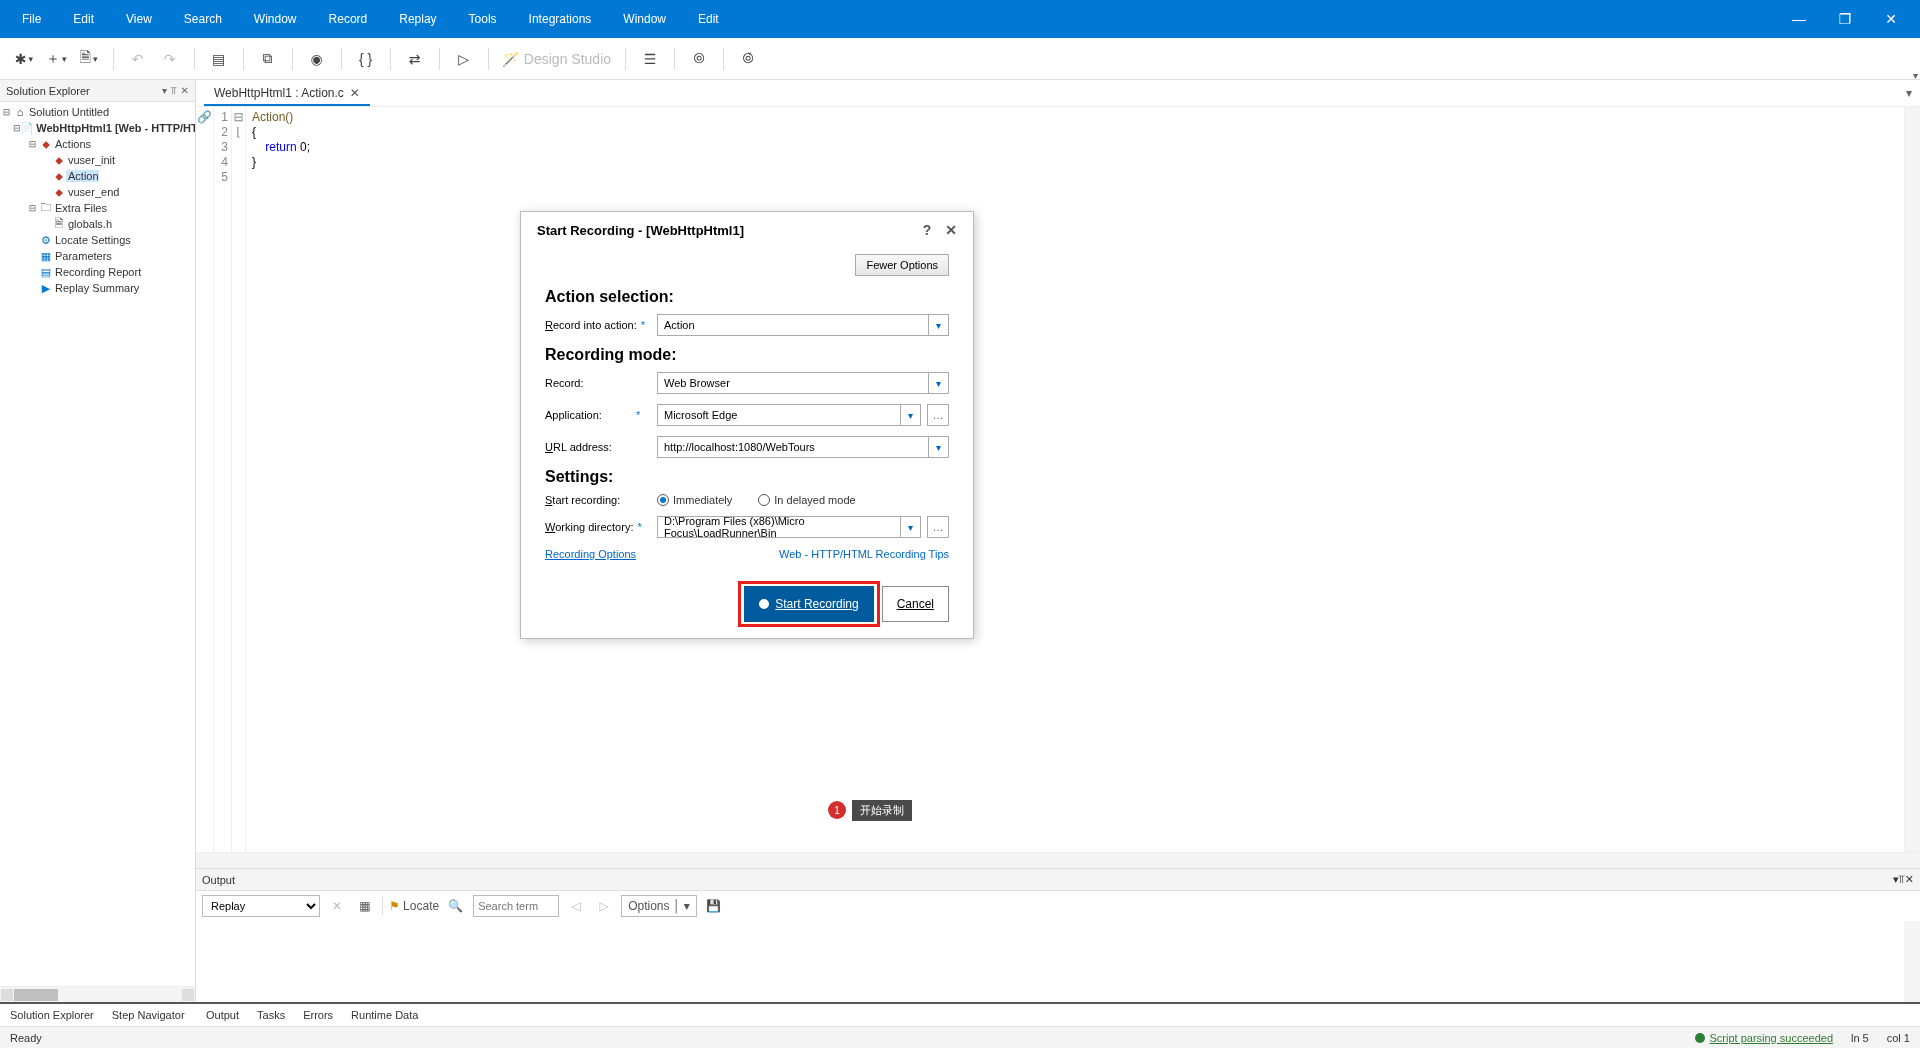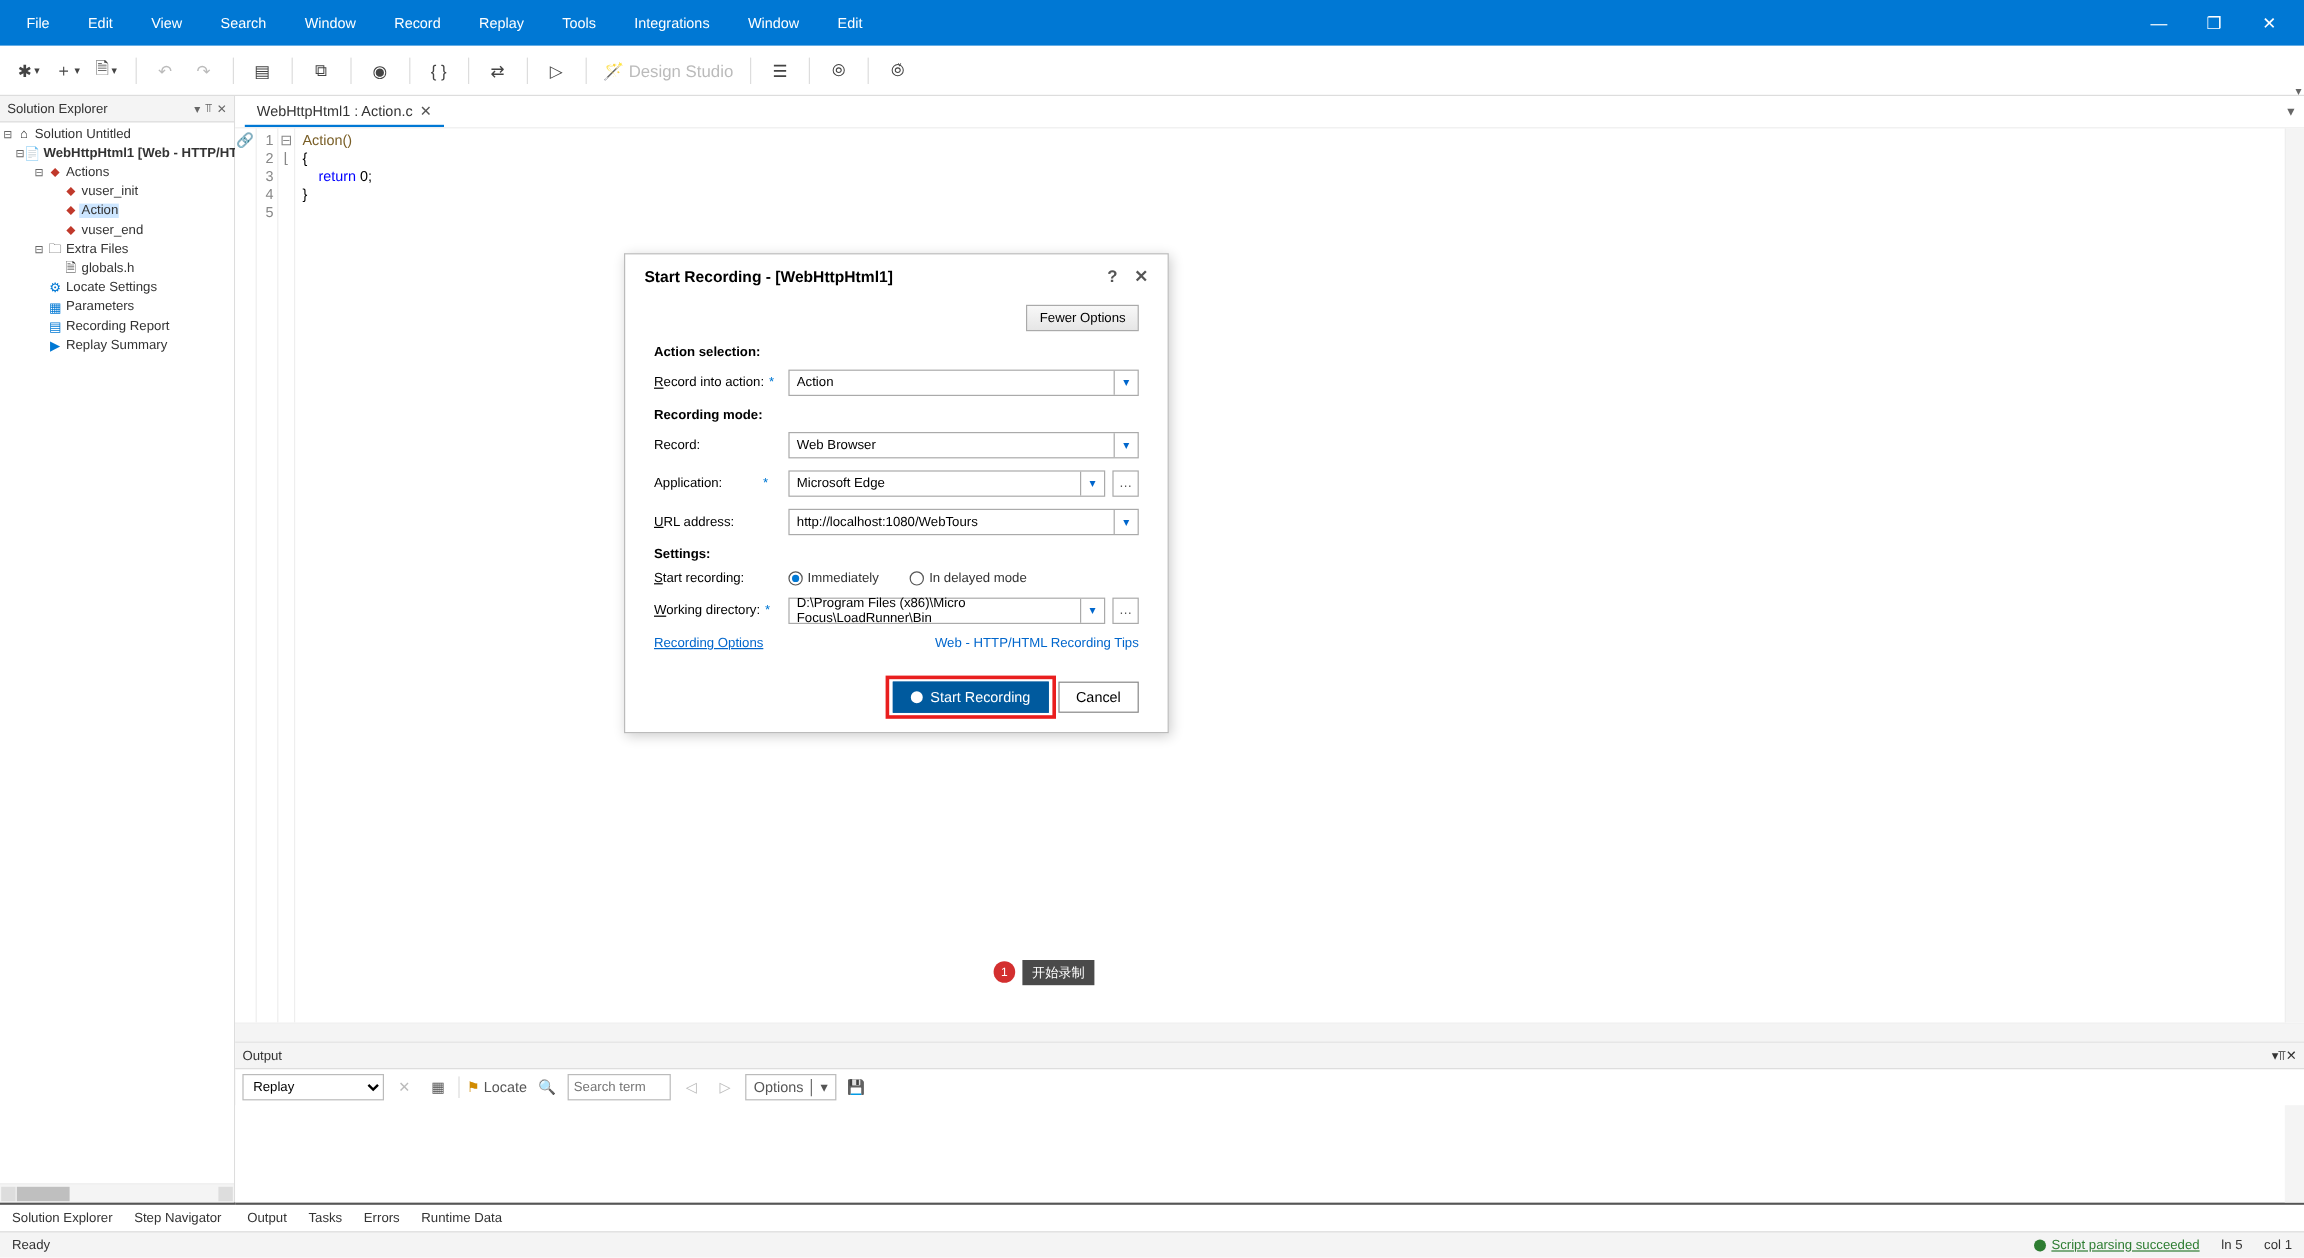--- a/index.html
+++ b/index.html
@@ -78,37 +78,37 @@
 .green { color:#2e7d32;text-decoration:underline;}
 
 
 .dialog { position:absolute; left:520px; top:211px; width:454px; background:#fff; border:1px solid #bbb; box-shadow: 2px 2px 10px rgba(0,0,0,.2); display:flex; flex-direction:column; }
 .dialog-header { height:36px; display:flex; align-items:center; padding:0 16px; font-size:13px; font-weight:600; color:#000;}
 .dialog-header .dspacer{flex:1;}
 .dialog-header .dicon{ margin-left:14px; color:#555; font-size:14px; cursor:pointer;}
 .dialog-body { padding: 6px 24px 14px; }
 .dialog-body .row-btn-right{ display:flex; justify-content:flex-end; margin-bottom:12px;}
 .fewer { height:22px; border:1px solid #aaa; background:linear-gradient(#f8f8f8,#e6e6e6); padding:0 10px; font-size:11px; cursor:pointer;}
-.section-title { font-weight:600; font-size:11px; margin: 2px 0 8px; color:#000;}
+.section-title { font-weight:600; font-size:16px; margin: 2px 0 8px; color:#000;}
 .frow { display:flex; align-items:center; margin-bottom:10px; font-size:11px;}
 .flabel { width: 112px; color:#000; }
 .flabel .ul { text-decoration: underline; }
 .req { color:#0078d4; margin:0 4px;}
 .combo { flex:1; height:22px; border:1px solid #aaa; display:flex; align-items:center; position:relative; background:#fff;}
 .combo .cv { flex:1; padding:0 6px; color:#000;}
 .combo .cd { width:20px; height:100%; border-left:1px solid #aaa; display:flex; align-items:center; justify-content:center; color:#0066cc; cursor:pointer; font-size:10px;}
 .browse { width:22px; height:22px; border:1px solid #aaa; margin-left:6px; display:flex; align-items:center; justify-content:center; color:#555; font-size:11px; cursor:pointer;}
 .radio-row { display:flex; gap:26px; align-items:center;}
 .radio-opt { display:flex; align-items:center; gap:4px; cursor:pointer;}
 .radio-opt .r { width:12px; height:12px; border:1px solid #555; border-radius:50%; display:inline-flex; align-items:center; justify-content:center;}
 .radio-opt.checked .r::after{ content:''; width:6px; height:6px; border-radius:50%; background:#0078d4;}
 .link { color:#0066cc; cursor:pointer; font-size:11px;}
 .link-row { display:flex; justify-content:space-between; margin-top:10px;}
 .dialog-footer { padding: 12px 24px 16px; display:flex; justify-content:flex-end; gap:8px; position:relative;}
-.btn { height:26px; padding:0 14px; border:1px solid #888; background:#fff; font-size:12px; cursor:pointer; display:flex; align-items:center; gap:6px;}
+.btn { height:36px; padding:0 14px; border:1px solid #888; background:#fff; font-size:12px; cursor:pointer; display:flex; align-items:center; gap:6px;text-decoration:underline;}
 .btn.primary { background:#005a9e; color:#fff; border-color:#005a9e; position:relative;}
 .btn.primary .rec-dot { width:10px; height:10px; border-radius:50%; background:#fff; border:2px solid #fff;}
 .highlight-box { position:absolute; border:3px solid #e91e1e; pointer-events:none;}
 .callout-badge { position:absolute; width:18px; height:18px; border-radius:50%; background:#d32f2f; color:#fff; font-size:10px; display:flex; align-items:center; justify-content:center; }
 .callout-label { position:absolute; background:#4a4a4a; color:#fff; font-size:11px; padding:3px 8px;}
 </style>
 </head>
 <body>
 
 <div class="app">

